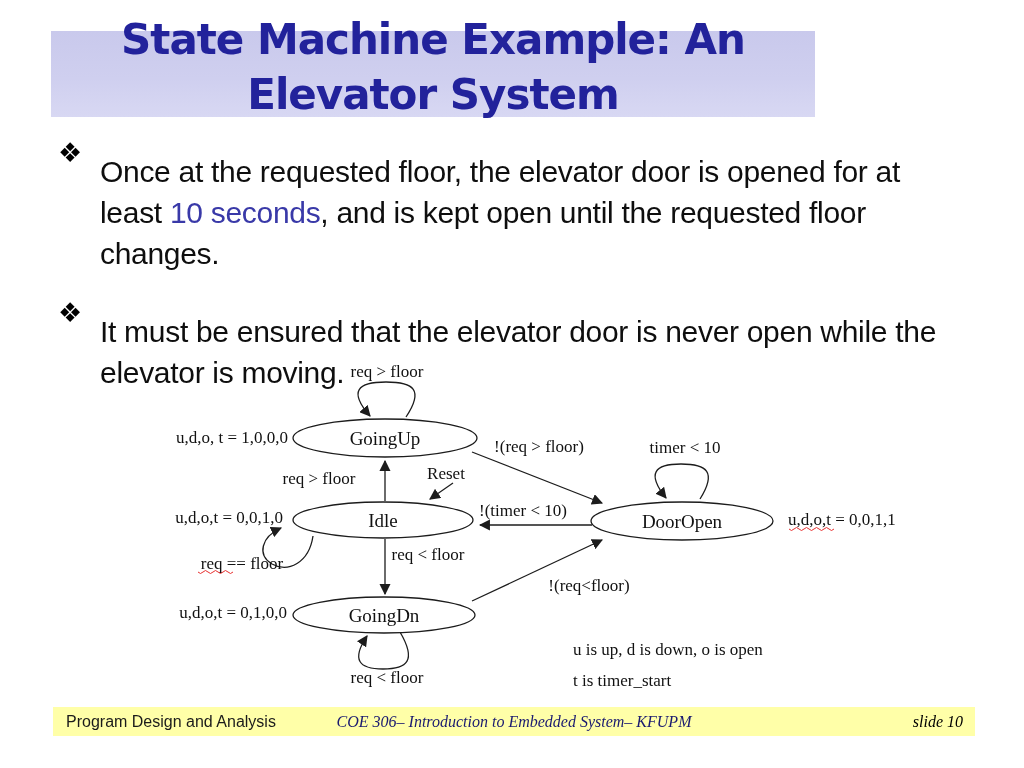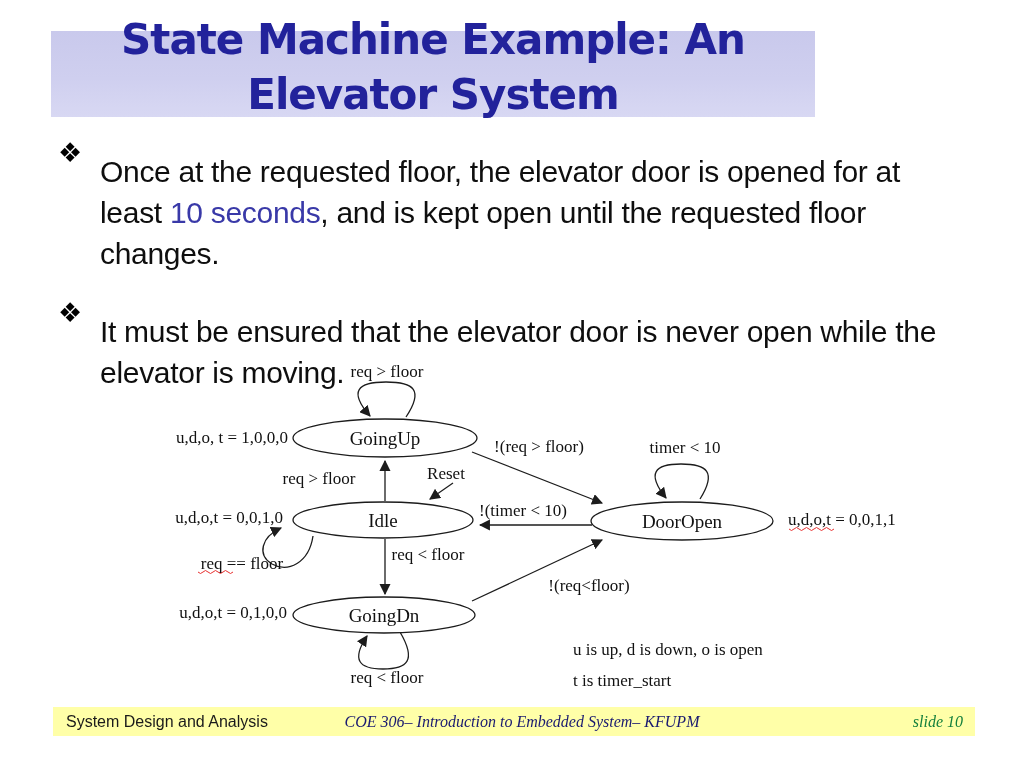--- a/index.html
+++ b/index.html
@@ -26,25 +26,25 @@
   .st-ellipse{fill:#ffffff;stroke:#1c1c1c;stroke-width:1.3;}
   .edge{fill:none;stroke:#1c1c1c;stroke-width:1.3;}
   .dlabel{font-family:"Liberation Serif",serif;font-size:17px;fill:#111;}
   .dstate{font-family:"Liberation Serif",serif;font-size:19px;fill:#111;}
   .squiggle{fill:none;stroke:#e83030;stroke-width:1;}
 
   
   #footer-bar{position:absolute;left:53px;top:707px;width:922px;height:29px;
               background:#ffffa8;display:flex;align-items:center;}
   #footer-left{position:absolute;left:13px;font-size:16px;color:#1b1b1b;}
-  #footer-center{position:absolute;left:8px;width:100%;text-align:center;
+  #footer-center{position:absolute;left:0;width:100%;text-align:center;
                  font-family:"Liberation Serif",serif;font-style:italic;
                  font-size:16px;color:#1a1a70;}
   #footer-right{position:absolute;right:12px;font-family:"Liberation Serif",serif;
-                font-style:italic;font-size:16px;color:#15803d;}
+                font-style:italic;font-size:16px;color:#000000;}
 </style>
 </head>
 <body>
 
 <div id="slide">
 
   <div id="title-bar">
     <div id="title-text">State Machine Example: An Elevator System</div>
   </div>
 
@@ -106,18 +106,18 @@
 
       <text class="dlabel" x="573" y="655" text-anchor="start">u is up, d is down, o is open</text>
       <text class="dlabel" x="573" y="686" text-anchor="start">t is timer_start</text>
 
       <path class="squiggle" d="M 198 572 q 2.5 3 5 0 t 5 0 t 5 0 t 5 0 t 5 0 t 5 0 t 5 0"></path>
       <path class="squiggle" d="M 789 529 q 2.5 3 5 0 t 5 0 t 5 0 t 5 0 t 5 0 t 5 0 t 5 0 t 5 0 t 5 0"></path>
     </svg>
   </div>
 
   <div id="footer-bar">
-    <span id="footer-left">System Design and Analysis</span>
+    <span id="footer-left">Program Design and Analysis</span>
     <span id="footer-center">COE 306– Introduction to Embedded System– KFUPM</span>
     <span id="footer-right">slide 10</span>
   </div>
 
 </div>
 
 </body></html>

